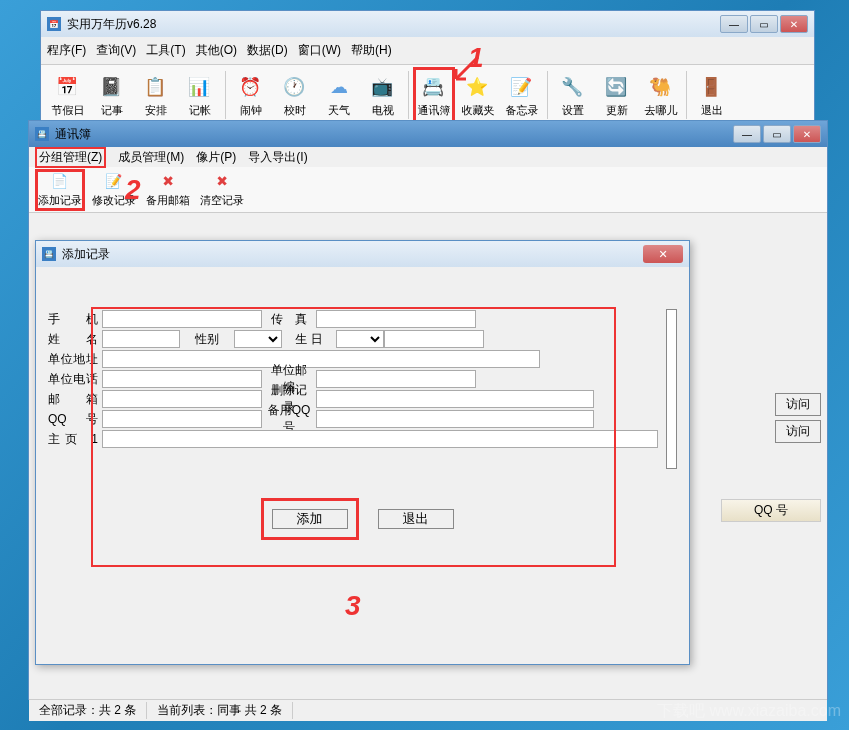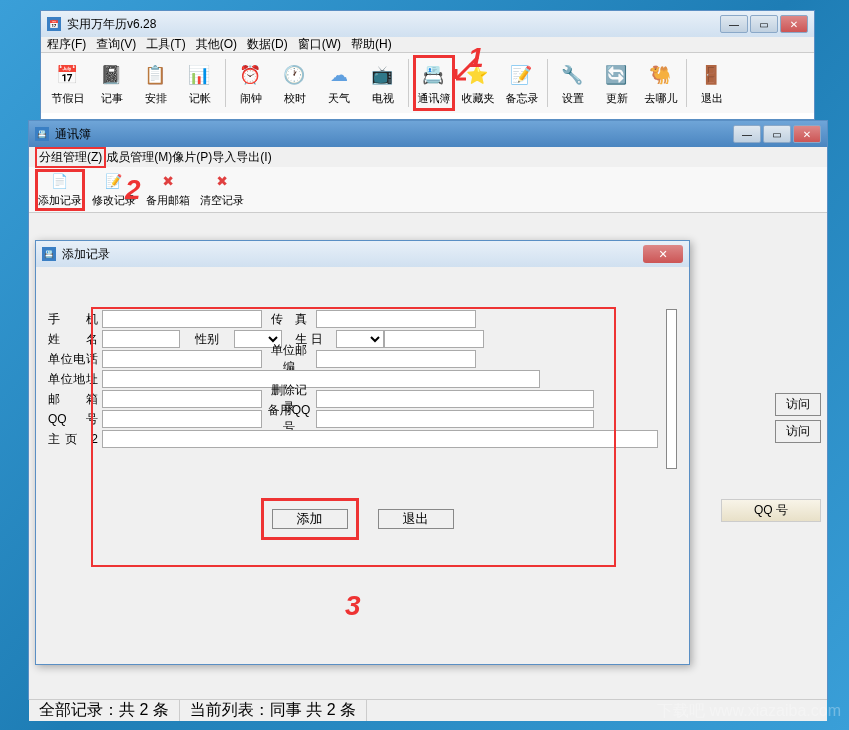--- a/index.html
+++ b/index.html
@@ -6,47 +6,47 @@
 body { width: 849px; height: 730px; background: linear-gradient(135deg, #3a9fd8 0%, #1e7db5 50%, #3a9fd8 100%); position: relative; overflow: hidden; }
 
 
 .main-window { position: absolute; left: 40px; top: 10px; width: 775px; height: 110px; background: #fff; border: 1px solid #5a8fc4; }
 .titlebar { height: 26px; background: linear-gradient(#e8f0f8, #d0e0f0); display: flex; align-items: center; padding: 0 6px; font-size: 12px; }
 .title-icon { width: 14px; height: 14px; background: #3a7fc4; margin-right: 6px; display: inline-flex; align-items: center; justify-content: center; color: #fff; font-size: 8px; }
 .win-controls { margin-left: auto; display: flex; gap: 2px; }
 .win-btn { width: 28px; height: 18px; background: linear-gradient(#e0e8f0, #c0d0e0); border: 1px solid #8aa8c8; border-radius: 2px; display: flex; align-items: center; justify-content: center; font-size: 10px; cursor: pointer; }
 .win-btn.close { background: linear-gradient(#d88, #c55); color: #fff; }
 
-.menubar { height: 16px; background: #f0f0f0; display: flex; align-items: center; padding: 0 6px; font-size: 12px; gap: 10px; border-bottom: 1px solid #ccc; }
+.menubar { height: 28px; background: #f0f0f0; display: flex; align-items: center; padding: 0 6px; font-size: 12px; gap: 10px; border-bottom: 1px solid #ccc; }
 .menu-item { cursor: pointer; }
 
 .toolbar { height: 60px; background: #f8f8f8; display: flex; align-items: center; padding: 2px 6px; gap: 2px; }
 .tool-btn { width: 42px; height: 56px; display: flex; flex-direction: column; align-items: center; justify-content: center; cursor: pointer; font-size: 11px; gap: 2px; border: 1px solid transparent; }
 .tool-btn.highlighted { border: 3px solid #e33; }
 .tool-icon { width: 28px; height: 28px; display: flex; align-items: center; justify-content: center; font-size: 18px; }
 .tool-sep { width: 1px; height: 48px; background: #ccc; margin: 0 2px; }
 
 
 .contacts-window { position: absolute; left: 28px; top: 120px; width: 800px; height: 580px; background: #fff; border: 1px solid #5a8fc4; }
 .contacts-titlebar { height: 26px; background: linear-gradient(#6fa5d8, #4a85c0); display: flex; align-items: center; padding: 0 6px; font-size: 12px; color: #000; }
 .contacts-titlebar .title-icon { background: #3a7fc4; }
-.contacts-menubar { height: 20px; background: #f0f0f0; display: flex; align-items: center; padding: 0 6px; font-size: 12px; }
+.contacts-menubar { height: 20px; background: #f0f0f0; display: flex; align-items: center; padding: 0 6px; font-size: 12px; gap: 12px; }
 .contacts-menubar .menu-item.highlighted { border: 2px solid #e33; padding: 0 2px; }
 
 .contacts-toolbar { height: 46px; background: #f8f8f8; display: flex; align-items: center; padding: 2px 6px; gap: 4px; border-bottom: 1px solid #ccc; }
 .ctool-btn { width: 50px; height: 42px; display: flex; flex-direction: column; align-items: center; justify-content: center; cursor: pointer; font-size: 11px; gap: 2px; }
 .ctool-btn.highlighted { border: 3px solid #e33; }
 .ctool-icon { width: 20px; height: 20px; display: flex; align-items: center; justify-content: center; font-size: 14px; }
 
 .contacts-body { position: relative; height: 486px; background: #f0f0f0; padding: 4px; }
 .side-col { position: absolute; right: 6px; top: 180px; display: flex; flex-direction: column; gap: 4px; }
 .small-btn { padding: 2px 10px; font-size: 12px; background: #f0f0f0; border: 1px solid #888; cursor: pointer; }
 .qq-header { position: absolute; right: 6px; top: 286px; width: 100px; background: linear-gradient(#f8f4e8, #e8e0c8); border: 1px solid #ccc; text-align: center; font-size: 12px; padding: 2px; }
 
-.statusbar { height: 22px; background: #f0f0f0; border-top: 1px solid #ccc; display: flex; align-items: center; font-size: 16px; }
+.statusbar { height: 22px; background: #f0f0f0; border-top: 1px solid #ccc; display: flex; align-items: center; font-size: 12px; }
 .status-cell { padding: 0 10px; border-right: 1px solid #ccc; }
 
 
 .dialog { position: absolute; left: 35px; top: 240px; width: 655px; height: 425px; background: #f0f0f0; border: 1px solid #5a8fc4; box-shadow: 2px 2px 8px rgba(0,0,0,0.3); }
 .dialog-titlebar { height: 26px; background: linear-gradient(#e8f0f8, #d0e0f0); display: flex; align-items: center; padding: 0 6px; font-size: 12px; }
 .dialog-close { margin-left: auto; width: 40px; height: 18px; background: linear-gradient(#d88, #c55); border-radius: 3px; display: flex; align-items: center; justify-content: center; color: #fff; cursor: pointer; font-size: 11px; }
 
 .dialog-body { padding: 12px; position: relative; }
 .red-box { position: absolute; left: 55px; top: 40px; width: 525px; height: 260px; border: 2px solid #e33; pointer-events: none; z-index: 10; }
 .form-area { display: flex; gap: 8px; }
@@ -248,43 +248,43 @@
         <div class="form-row">
           <span class="form-label">姓　名</span>
           <input class="form-input w1" style="">
           <span class="mid-label">性别</span>
           <select class="form-select"></select>
           <span class="mid-label">生 日</span>
           <select class="form-select"></select>
           <input class="form-input" style="width: 100px;">
         </div>
         <div class="form-row">
-          <span class="form-label">单位电话</span>
-          <input class="form-input w2" style="">
-          <span class="mid-label">单位邮编</span>
-          <input class="form-input w2" style="">
-        </div>
-        <div class="form-row">
           <span class="form-label">单位地址</span>
           <input class="form-input w3" style="">
         </div>
         <div class="form-row">
+          <span class="form-label">单位电话</span>
+          <input class="form-input w2" style="">
+          <span class="mid-label">单位邮编</span>
+          <input class="form-input w2" style="">
+        </div>
+        <div class="form-row">
           <span class="form-label">邮　箱</span>
           <input class="form-input w2" style="">
           <span class="mid-label">删除记录</span>
           <input class="form-input" style="width: 278px;">
         </div>
         <div class="form-row">
           <span class="form-label">QQ　号</span>
           <input class="form-input w2" style="">
           <span class="mid-label">备用QQ号</span>
           <input class="form-input" style="width: 278px;">
         </div>
         <div class="form-row">
-          <span class="form-label">主页 2</span>
+          <span class="form-label">主页 1</span>
           <input class="form-input w4" style="">
         </div>
         <div style="height:8px"></div>
       </div>
       <div class="photo-box"></div>
     </div>
     <div class="dialog-buttons">
       <button class="dlg-btn highlighted">添加</button>
       <button class="dlg-btn">退出</button>
     </div>

